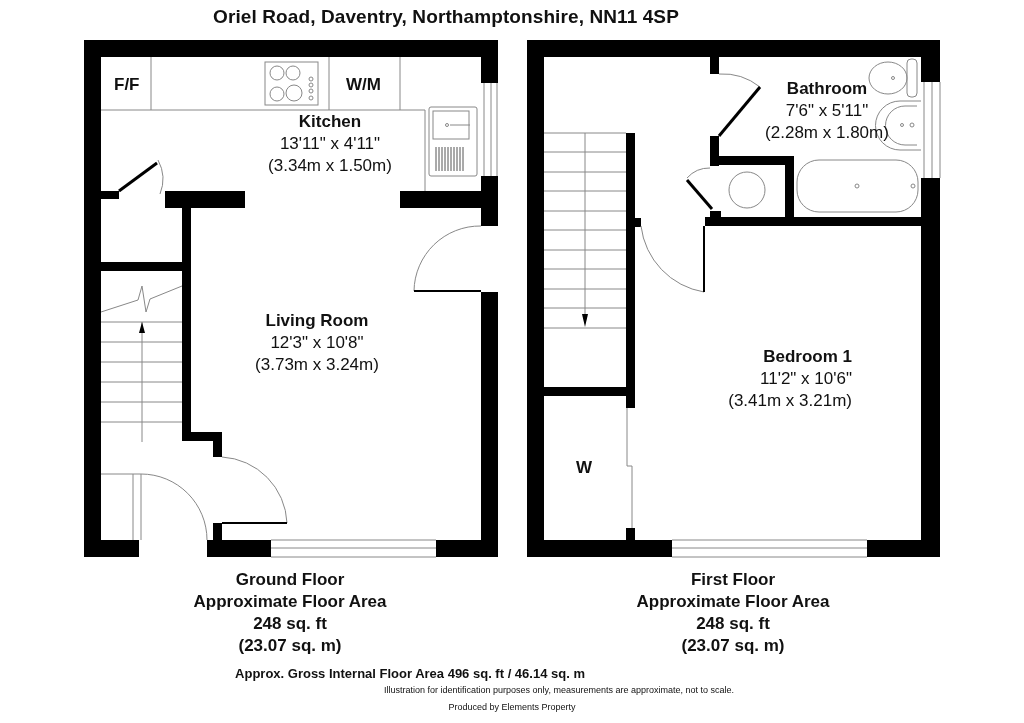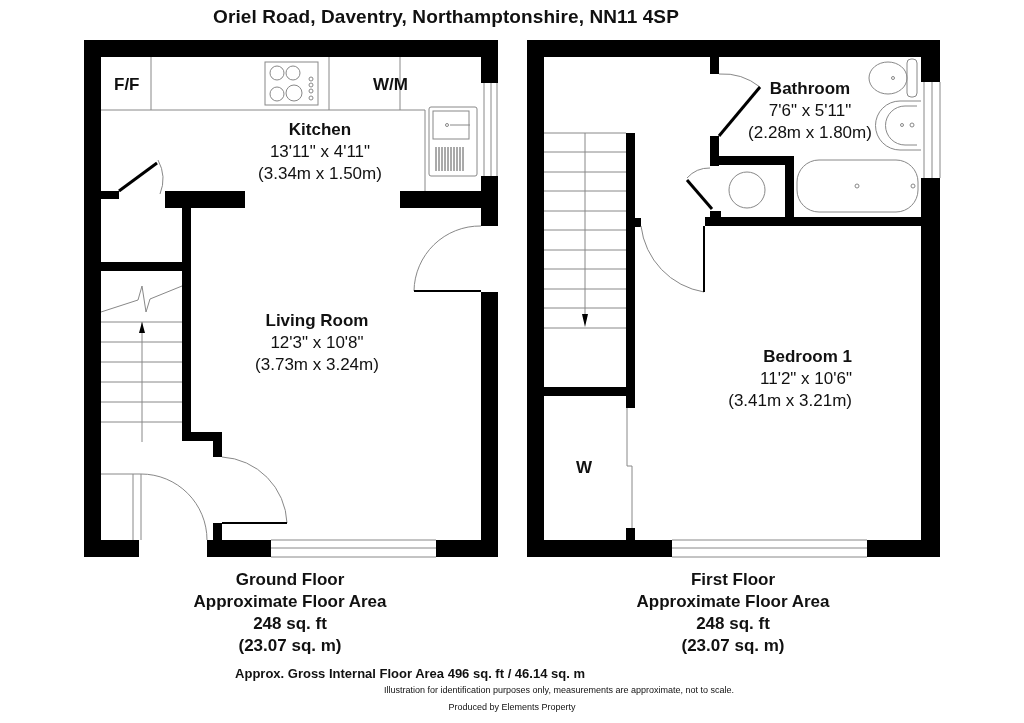--- a/index.html
+++ b/index.html
@@ -182,35 +182,35 @@
   <g fill="#000">
     <line x1="719" y1="136" x2="760" y2="87" stroke="#000" stroke-width="3"></line>
     <line x1="712" y1="209" x2="687" y2="180" stroke="#000" stroke-width="3"></line>
     <line x1="704" y1="226" x2="704" y2="292" stroke="#000" stroke-width="2"></line>
     <rect x="626" y="528" width="9" height="12"></rect>
     <polygon points="585,327 582,314 588,314"></polygon>
   </g>
 </svg>
 
 <div class="fixture-label" style="left:114px; top:75px;">F/F</div>
-<div class="fixture-label" style="left:346px; top:75px;margin-left:27px;">W/M</div>
-
-<div class="room-label" style="left:215px; top:111px; width:210px;margin-top:8px;">
+<div class="fixture-label" style="left:346px; top:75px;">W/M</div>
+
+<div class="room-label" style="left:225px; top:111px; width:210px;">
   <span class="name">Kitchen</span>
   <span class="dim">13'11" x 4'11"</span>
   <span class="dim">(3.34m x 1.50m)</span>
 </div>
 
 <div class="room-label" style="left:212px; top:310px; width:210px;">
   <span class="name">Living Room</span>
   <span class="dim">12'3" x 10'8"</span>
   <span class="dim">(3.73m x 3.24m)</span>
 </div>
 
-<div class="room-label" style="left:705px; top:78px; width:210px;">
+<div class="room-label" style="left:722px; top:78px; width:210px;">
   <span class="name">Bathroom</span>
   <span class="dim">7'6" x 5'11"</span>
   <span class="dim">(2.28m x 1.80m)</span>
 </div>
 
 <div class="room-label" style="left:642px; top:346px; width:210px;text-align:right;">
   <span class="name">Bedroom 1</span>
   <span class="dim">11'2" x 10'6"</span>
   <span class="dim">(3.41m x 3.21m)</span>
 </div>

